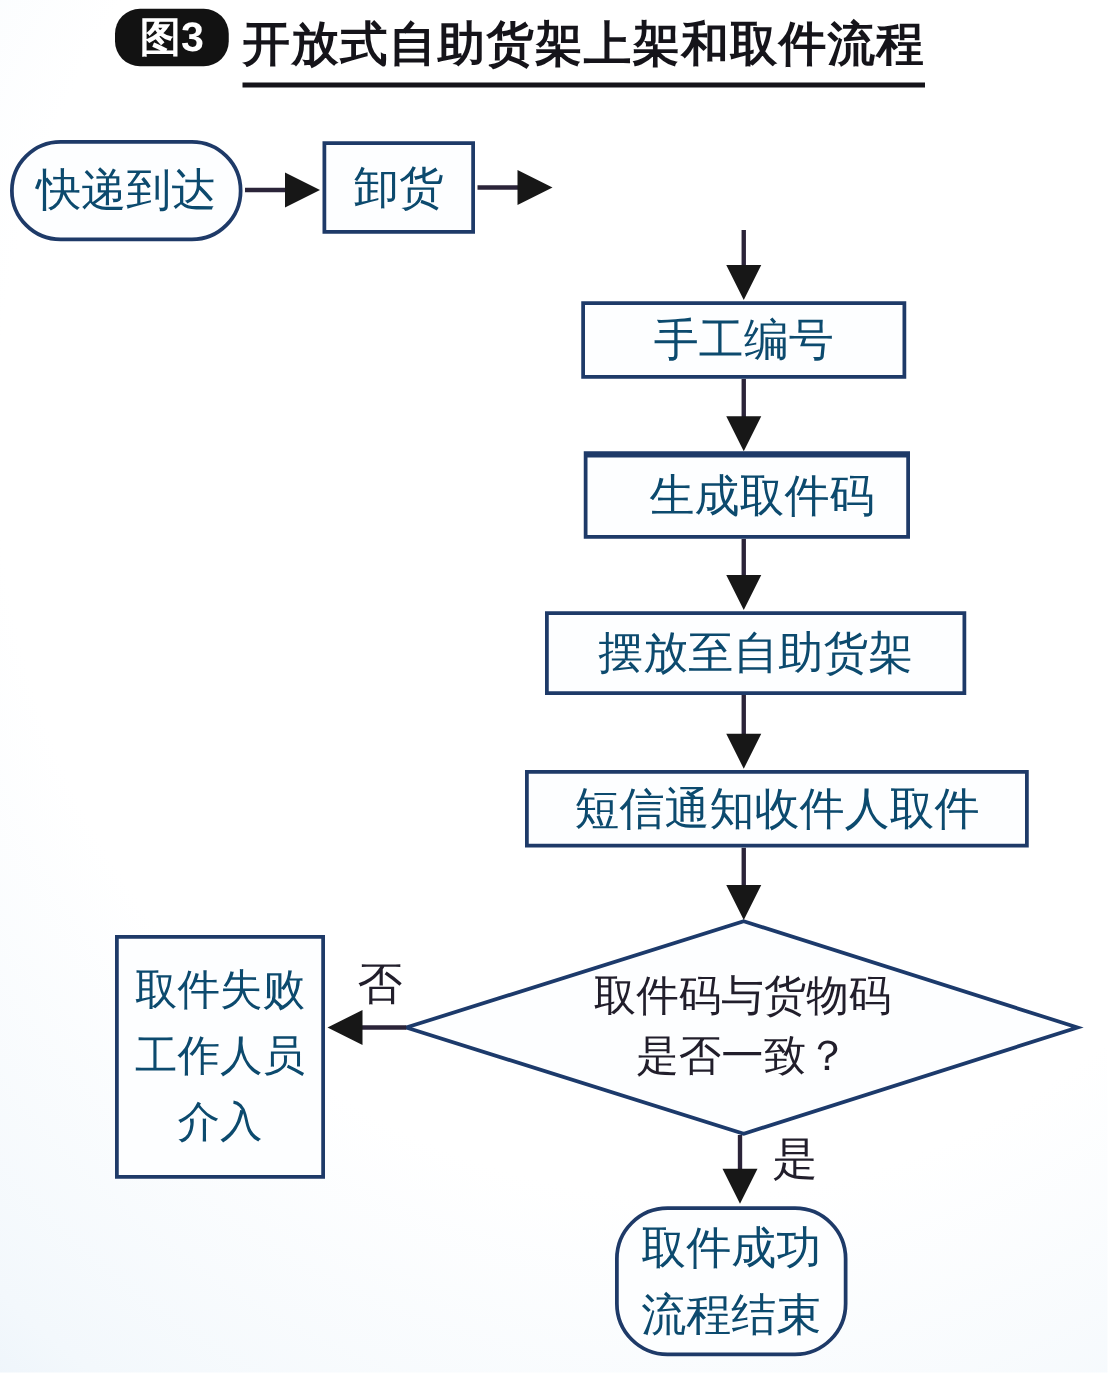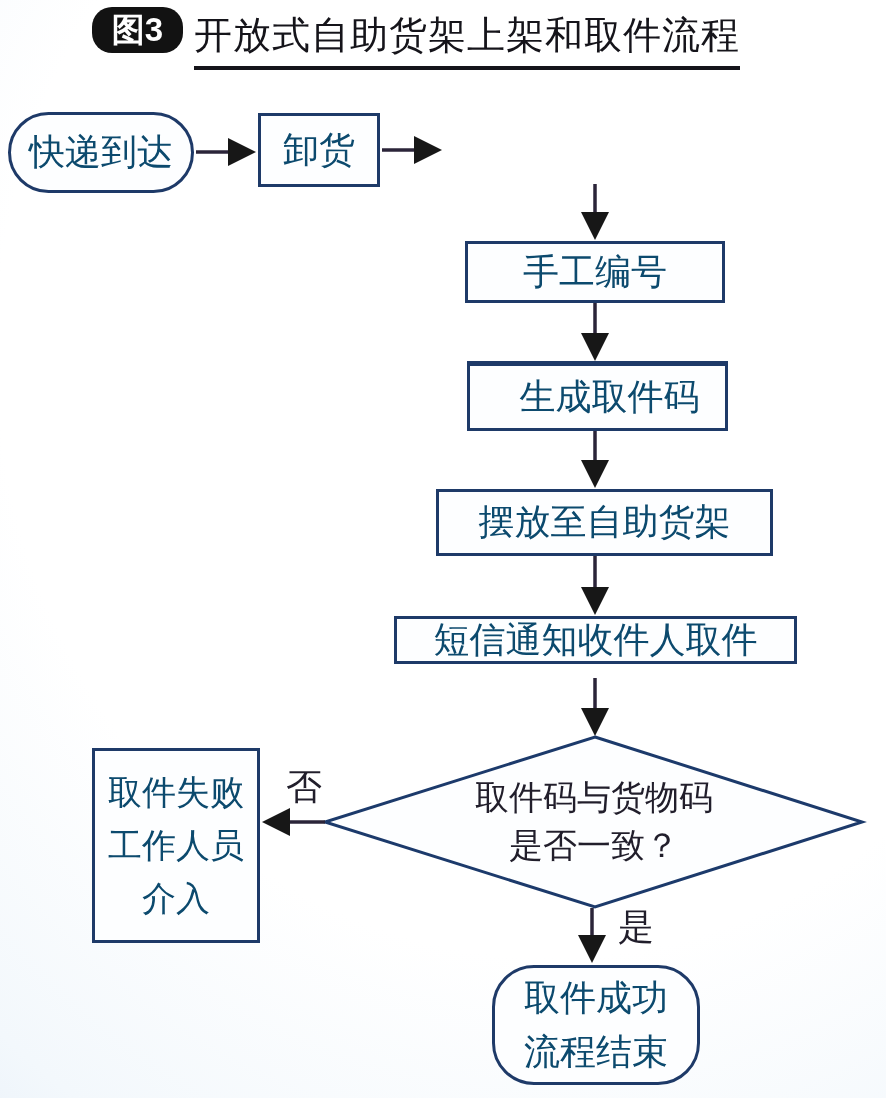--- a/index.html
+++ b/index.html
@@ -26,21 +26,21 @@
   }
   .terminator{border-radius:42px;}
   .badge{
     position:absolute;left:92px;top:7px;width:91px;height:46px;z-index:2;
     background:#121212;border-radius:20px;
     display:flex;align-items:center;justify-content:center;
     color:#ffffff;font-size:33px;font-weight:bold;
   }
   .title{
     position:absolute;left:194px;top:10px;z-index:2;
-    font-size:38px;font-weight:normal;letter-spacing:1px;
+    font-size:38px;font-weight:bold;letter-spacing:1px;
     color:#15141a;
     border-bottom:4px solid #15141a;
     padding-bottom:5px;
     white-space:nowrap;
   }
   .edge-label{
     position:absolute;z-index:3;
     font-size:36px;color:#211e2b;
   }
   .diamond-label{
@@ -107,28 +107,28 @@
 
   <div class="node" style="left:258px;top:113px;width:122px;height:74px;">卸货</div>
 
 
   <div class="node" style="left:465px;top:241px;width:260px;height:62px;">手工编号</div>
 
   <div class="node thick-top" style="left:467px;top:361px;width:261px;height:70px;">生成取件码</div>
 
   <div class="node" style="left:436px;top:489px;width:337px;height:67px;">摆放至自助货架</div>
 
-  <div class="node" style="left:394px;top:616px;width:403px;height:48px;">短信通知收件人取件</div>
+  <div class="node" style="left:420px;top:616px;width:403px;height:62px;">短信通知收件人取件</div>
 
   <div class="diamond-label">取件码与货物码
 是否一致？</div>
 
   <div class="node" style="left:92px;top:748px;width:168px;height:195px;font-size:34px;line-height:1.55;">取件失败
 工作人员
 介入</div>
 
-  <div class="node terminator" style="left:492px;top:965px;width:208px;height:120px;line-height:1.5;">取件成功
+  <div class="node terminator" style="left:492px;top:965px;width:186px;height:120px;line-height:1.5;">取件成功
 流程结束</div>
 
   <div class="edge-label" style="left:286px;top:763px;">否</div>
   <div class="edge-label" style="left:618px;top:903px;">是</div>
 
 </div>
 
 </body></html>

